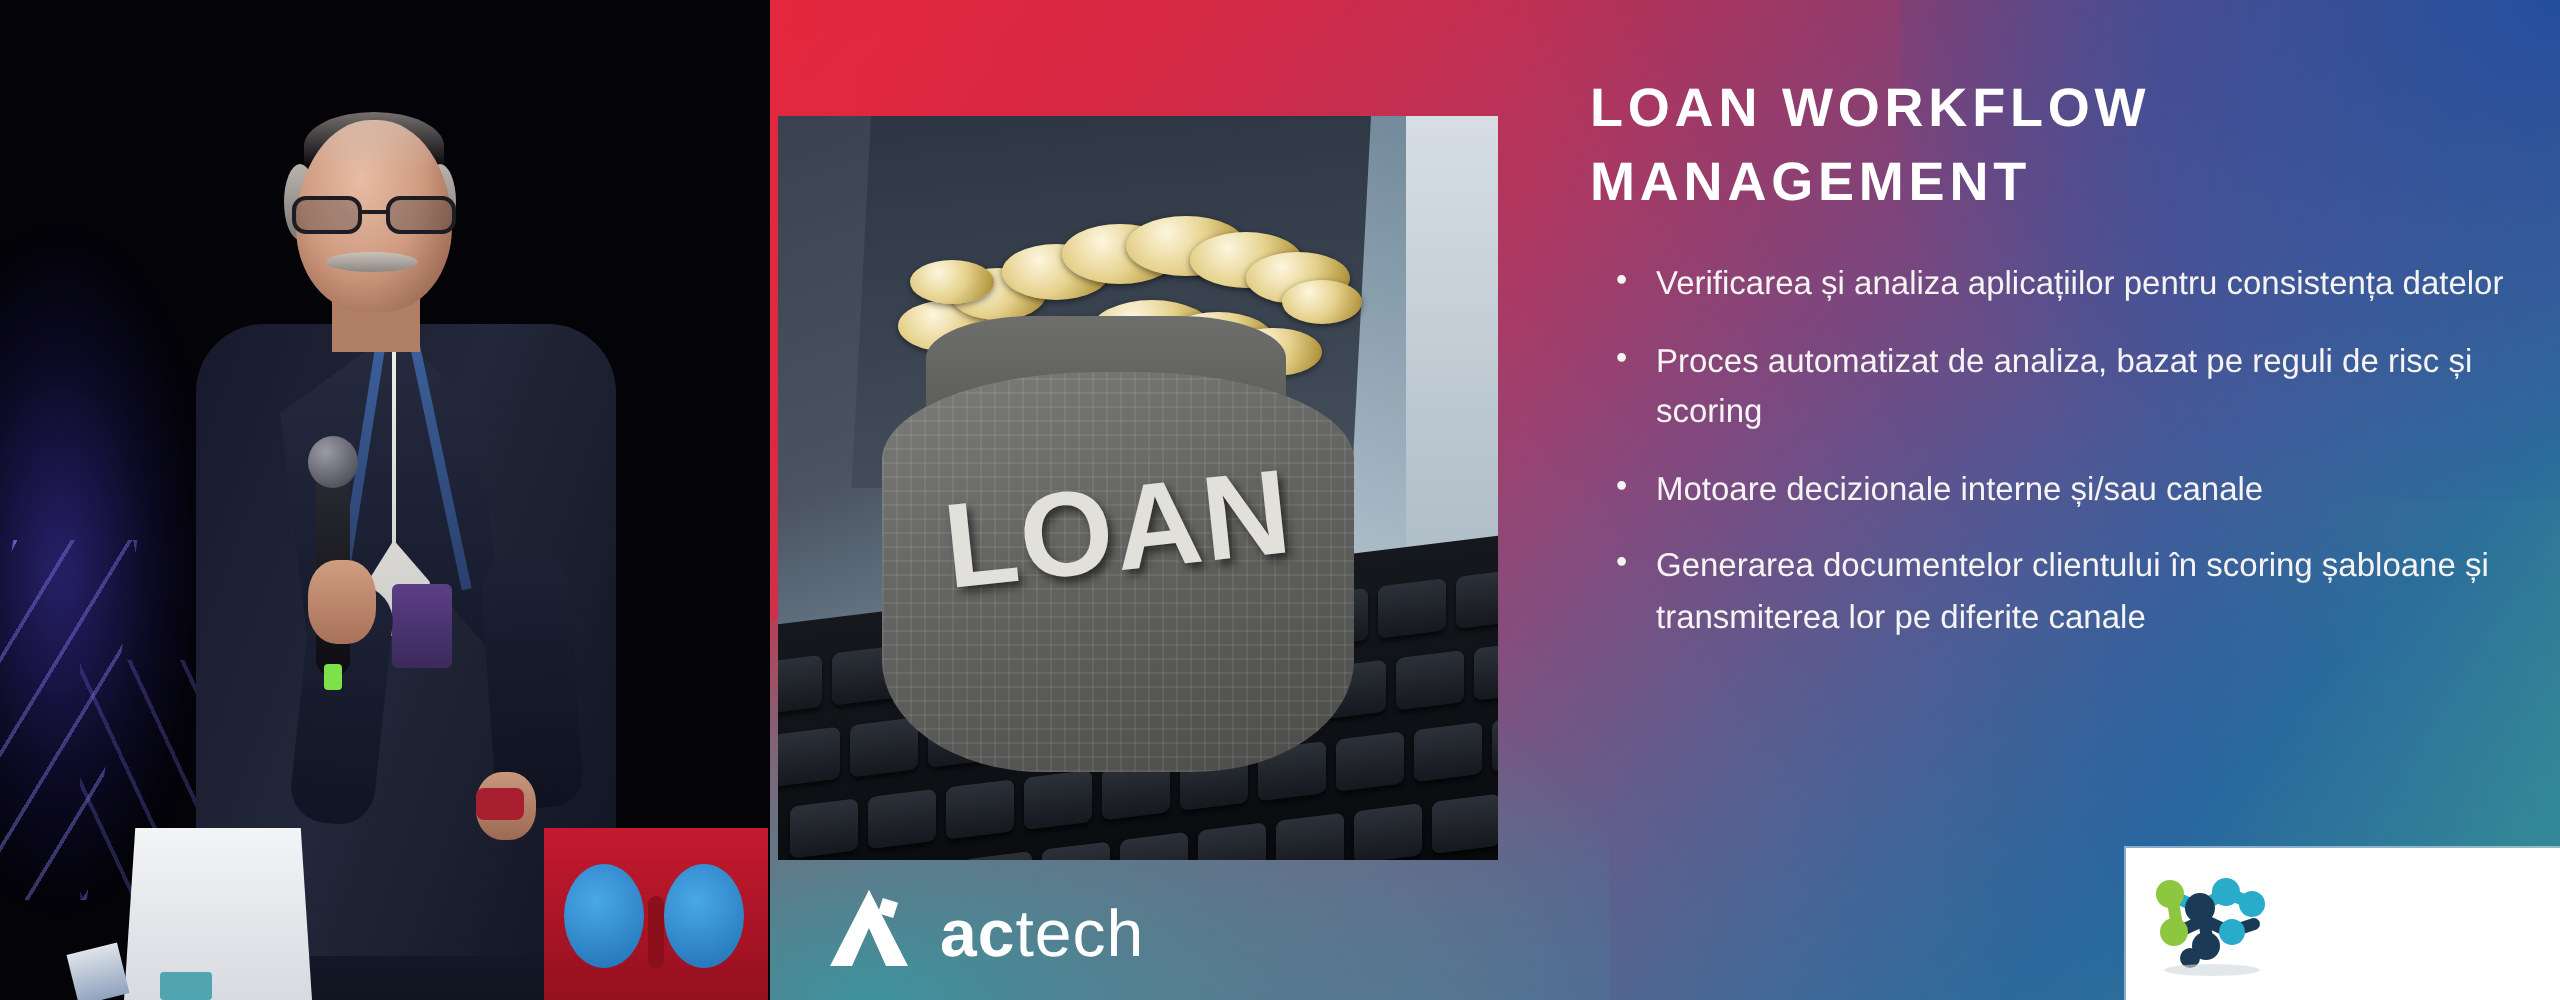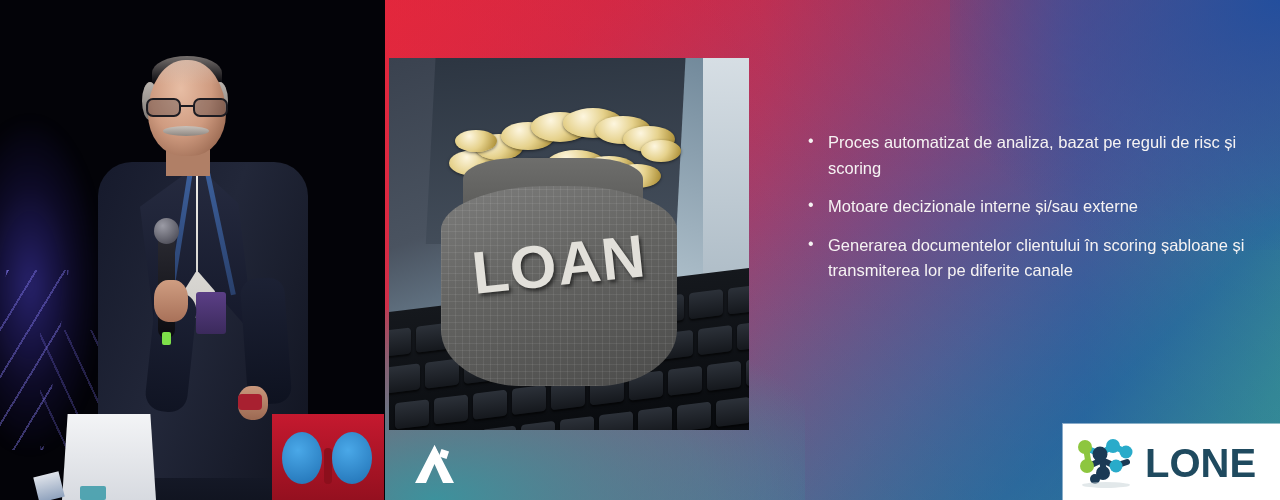--- a/index.html
+++ b/index.html
@@ -357,35 +357,38 @@
           <i style="left: 136px; top: 50px; width: 56px; height: 28px;"></i>
           <i style="left: 168px; top: 58px; width: 48px; height: 24px;"></i>
           <i style="left: 10px; top: 24px; width: 42px; height: 22px;"></i>
           <i style="left: 196px; top: 34px; width: 40px; height: 22px;"></i>
         </div>
       <div class="bag-neck"></div>
       <div class="bag"></div>
       <div class="bag-word">LOAN</div>
     </div>
 
+    <h1 class="title">LOAN WORKFLOW MANAGEMENT</h1>
 
     <ul class="bullets" id="bullets">
+        <li>Verificarea și analiza aplicațiilor pentru consistența datelor</li>
         <li>Proces automatizat de analiza, bazat pe reguli de risc și scoring</li>
-        <li>Motoare decizionale interne și/sau externe</li>
+        <li>Motoare decizionale interne și/sau canale</li>
         <li>Generarea documentelor clientului în scoring șabloane și transmiterea lor pe diferite canale</li>
       </ul>
 
     <div class="actech">
       <span>
         <svg width="44" height="42" viewBox="0 0 44 42" aria-hidden="true">
           <path d="M21.5 2 L41 40 L30 40 L21.5 21 L13 40 L2 40 Z" fill="#ffffff"></path>
           <path d="M21.5 2 L26 12 L17.5 16 Z" fill="#ffffff"></path>
           <rect x="27" y="7" width="8" height="8" transform="rotate(18 31 11)" fill="#ffffff"></rect>
         </svg>
       </span>
+      <span class="actech-word"><b>ac</b><span>tech</span></span>
     </div>
 
     <div class="lone-box">
       <span>
         <svg width="66" height="58" viewBox="0 0 66 58" aria-hidden="true">
           <g stroke-linecap="round">
             <path d="M13 16 L27 22 L40 14 L53 20" stroke="#29abca" stroke-width="6" fill="none"></path>
             <path d="M16 34 L29 28 L42 34 L54 30" stroke="#1b3a55" stroke-width="6" fill="none"></path>
             <path d="M27 22 L29 28 L31 40" stroke="#1b3a55" stroke-width="6" fill="none"></path>
             <path d="M13 16 L16 34" stroke="#8dc63f" stroke-width="6" fill="none"></path>
@@ -394,16 +397,15 @@
             <circle cx="27" cy="22" r="7.5" fill="#1b3a55"></circle>
             <circle cx="40" cy="14" r="7" fill="#29abca"></circle>
             <circle cx="53" cy="20" r="6.5" fill="#29abca"></circle>
             <circle cx="43" cy="34" r="6.5" fill="#29abca"></circle>
             <circle cx="30" cy="41" r="7" fill="#1b3a55"></circle>
             <circle cx="22" cy="47" r="5" fill="#1b3a55"></circle>
           </g>
           <ellipse cx="33" cy="53" rx="24" ry="3" fill="#cfd8dc" opacity=".6"></ellipse>
         </svg>
       </span>
-      <span class="lone-word">LONE</span>
     </div>
   </div>
 </div>
 
 </body></html>

